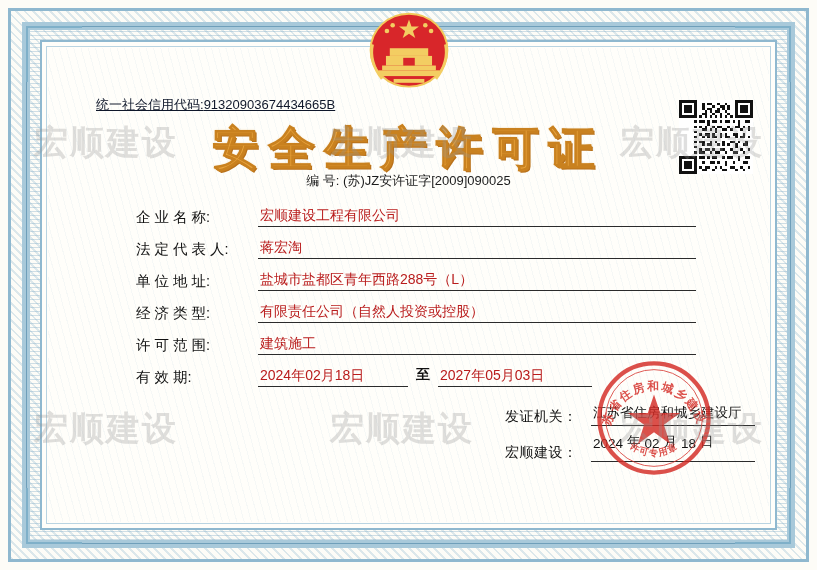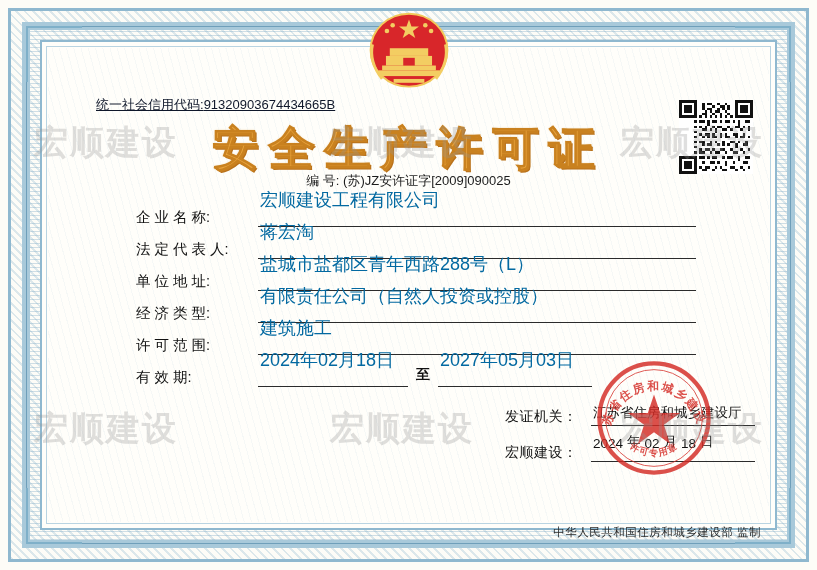--- a/index.html
+++ b/index.html
@@ -169,24 +169,24 @@
     color: #111;
     letter-spacing: 0px;
     display: flex;
     justify-content: space-between;
     padding-right: 2px;
     box-sizing: border-box;
     font-weight: 400;
   }
   .field-value {
     flex: 1;
-    font-size: 18px;
-    color: #0369a1;
+    font-size: 14px;
+    color: #b91c1c;
     border-bottom: 1px solid #2b2b2b;
-    padding-bottom: 14px;
+    padding-bottom: 1px;
     padding-left: 2px;
     white-space: nowrap;
     overflow: hidden;
   }
   .field-row.dates .field-value { flex: none; width: 148px; }
   .date-sep {
     font-size: 14px;
     color: #111;
     padding: 0 8px 3px 8px;
     font-weight: 600;
@@ -536,21 +536,20 @@
       <polygon points="100,62 110,92 142,92 116,111 126,142 100,123 74,142 84,111 58,92 90,92" fill="#d42a24"></polygon>
       <text font-size="19" font-weight="bold" fill="#d42a24" font-family="'DejaVu Sans','Liberation Sans',sans-serif" letter-spacing="3">
         <textPath href="#sealTopArc" startOffset="50%" text-anchor="middle">江苏省住房和城乡建设厅</textPath>
       </text>
       <text font-size="15" font-weight="bold" fill="#d42a24" font-family="'DejaVu Sans','Liberation Sans',sans-serif" letter-spacing="2">
         <textPath href="#sealBottomArc" startOffset="50%" text-anchor="middle">许可专用章</textPath>
       </text>
     </svg>
   </div>
 
-  <div class="footer-note">中华人民共和国住房和城乡建设部  监制</div>
 
   <div class="watermark wm1">宏顺建设</div>
   <div class="watermark wm2">宏顺建设</div>
   <div class="watermark wm3">宏顺建设</div>
   <div class="watermark wm4">宏顺建设</div>
   <div class="watermark wm5">宏顺建设</div>
   <div class="watermark wm6">宏顺建设</div>
 
 </div>
 

